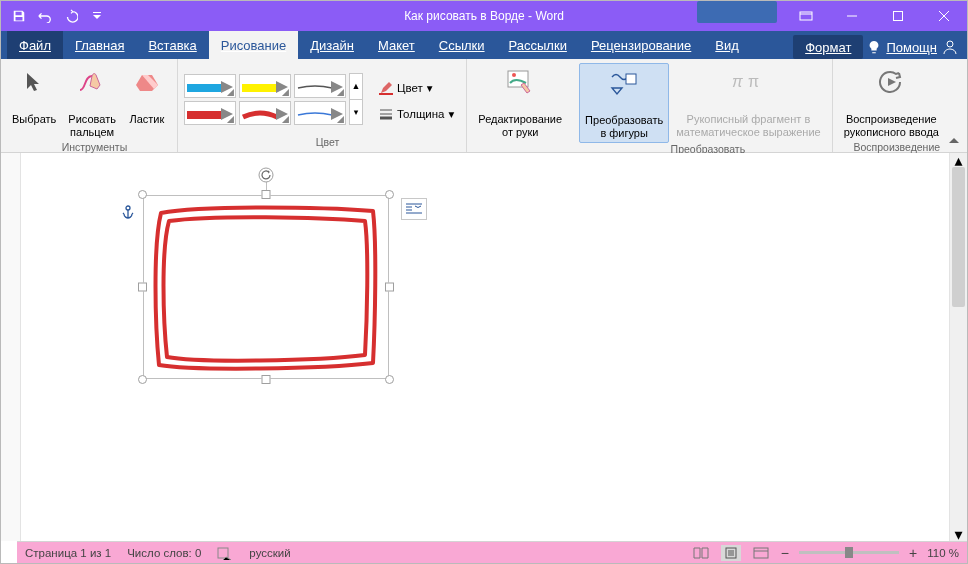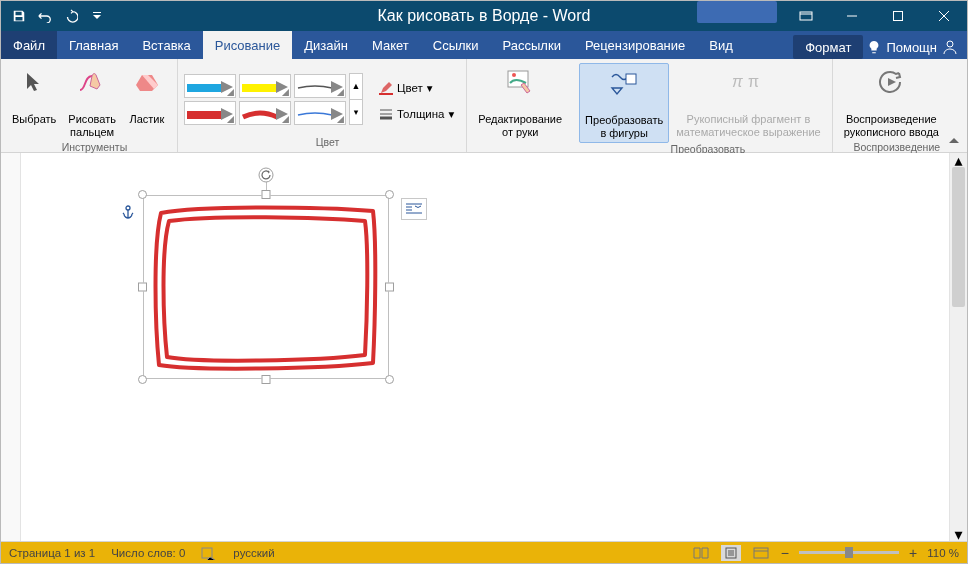--- a/index.html
+++ b/index.html
@@ -1,28 +1,28 @@
 <!DOCTYPE html>
 <html><head>
 <meta charset="utf-8">
 <style>
 * { margin: 0; padding: 0; box-sizing: border-box; font-family: "Segoe UI", Tahoma, sans-serif; }
 body { background: #fff; width: 968px; height: 564px; overflow: hidden; position: relative; border: 1px solid #bababa; }
 
 
-.titlebar { height: 30px; background: #0c4a6e; display: flex; align-items: center; color: #fff; font-size: 16px; position: relative; }
+.titlebar { height: 30px; background: #8b5cf6; display: flex; align-items: center; color: #fff; font-size: 12px; position: relative; }
 .qa-toolbar { display: flex; align-items: center; padding-left: 6px; gap: 2px; }
 .qa-btn { width: 24px; height: 22px; display: flex; align-items: center; justify-content: center; cursor: pointer; }
 .title-center { position: absolute; left: 50%; transform: translateX(-50%); white-space: nowrap; }
 .win-btns { margin-left: auto; display: flex; }
 .win-btn { width: 46px; height: 30px; display: flex; align-items: center; justify-content: center; cursor: pointer; }
 .user-badge { width: 80px; height: 22px; background: #3d6bb3; border-radius: 2px; margin-right: 6px; }
 
 
-.tabs { height: 28px; background: #2b579a; display: flex; align-items: flex-end; color: #fff; font-size: 13px; }
+.tabs { height: 28px; background: #2b579a; display: flex; align-items: flex-end; padding-left: 6px; color: #fff; font-size: 13px; text-decoration: underline; }
 .tab { padding: 6px 12px; cursor: pointer; height: 28px; display: flex; align-items: center; }
 .tab.active { background: #f3f3f3; color: #2b579a; }
 .tab.file { background: #1e3f73; }
 .tabs-right { margin-left: auto; display: flex; align-items: center; padding-right: 8px; gap: 4px; }
 .help { display: flex; align-items: center; gap: 5px; cursor: pointer; }
 
 
 .ribbon { height: 94px; background: #f3f3f3; border-bottom: 1px solid #d4d4d4; display: flex; position: relative; }
 .group { border-right: 1px solid #d8d8d8; display: flex; flex-direction: column; align-items: center; justify-content: space-between; padding: 4px 6px 2px; }
 .group-label { font-size: 10.5px; color: #666; padding-bottom: 2px; white-space: nowrap; margin-left: 11px; }
@@ -63,21 +63,21 @@
 .h-nw { left: -5px; top: -5px; } .h-n { left: 50%; top: -5px; transform: translateX(-50%); border-radius: 0; }
 .h-ne { right: -5px; top: -5px; } .h-e { right: -5px; top: 50%; transform: translateY(-50%); border-radius: 0; }
 .h-se { right: -5px; bottom: -5px; } .h-s { left: 50%; bottom: -5px; transform: translateX(-50%); border-radius: 0; }
 .h-sw { left: -5px; bottom: -5px; } .h-w { left: -5px; top: 50%; transform: translateY(-50%); border-radius: 0; }
 .rotate-handle { position: absolute; left: 50%; top: -28px; transform: translateX(-50%); width: 16px; height: 16px; }
 .rotate-line { position: absolute; left: 50%; top: -13px; width: 1px; height: 13px; background: #bfbfbf; }
 .anchor { position: absolute; left: 100px; top: 52px; color: #2b579a; width: 14px; height: 14px; }
 .layout-btn { position: absolute; left: 380px; top: 45px; width: 26px; height: 22px; border: 1px solid #c8c8c8; background: #fff; display: flex; align-items: center; justify-content: center; cursor: pointer; }
 
 
-.statusbar { position: absolute; left: 0; right: 0; bottom: 0; height: 22px; background: #eab308; border-top: 1px solid #d4d4d4; display: flex; align-items: center; font-size: 11.5px; color: #444; padding: 0 8px; gap: 16px; }
+.statusbar { position: absolute; left: 16px; right: 0; bottom: 0; height: 22px; background: #f9a8d4; border-top: 1px solid #d4d4d4; display: flex; align-items: center; font-size: 11.5px; color: #444; padding: 0 8px; gap: 16px; }
 .status-right { margin-left: auto; display: flex; align-items: center; gap: 10px; }
 .zoom-slider { width: 100px; height: 3px; background: #c0c0c0; position: relative; }
 .zoom-thumb { position: absolute; left: 50%; top: -4px; width: 8px; height: 11px; background: #888; transform: translateX(-50%); }
 .view-btn { width: 20px; height: 16px; display: flex; align-items: center; justify-content: center; cursor: pointer; }
 
 svg { display: block; }
 </style>
 </head>
 <body>
 

